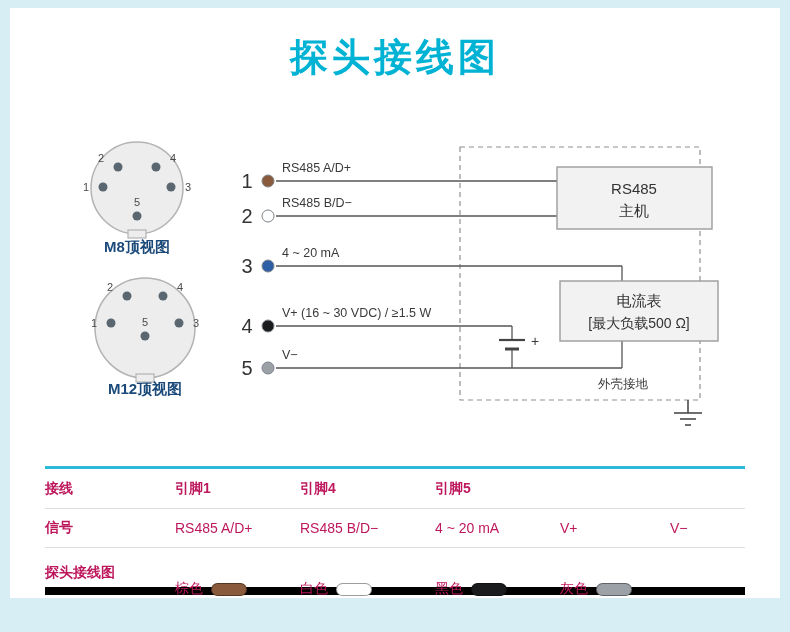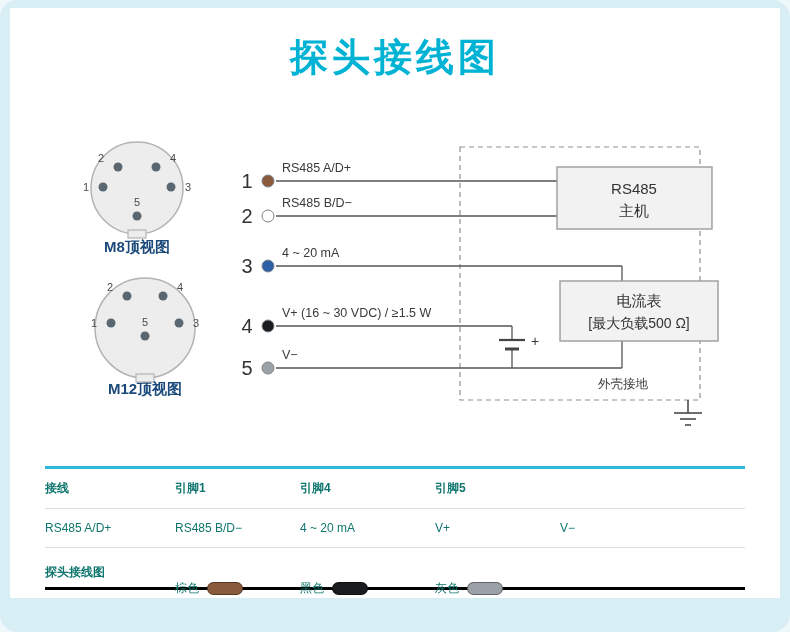--- a/index.html
+++ b/index.html
@@ -1,27 +1,27 @@
 <!DOCTYPE html>
 <html><head>
 <meta charset="utf-8">
 <style>
   * { margin:0; padding:0; box-sizing:border-box; }
   html,body { background:#eef7f9; }
   body { font-family:"Liberation Sans","DejaVu Sans",sans-serif; }
-  .page { position:relative; width:790px; height:632px; background:#d6eef4; overflow:hidden; margin:0 auto;border-radius:18px; }
+  .page { position:relative; width:790px; height:632px; background:#d6eef4; overflow:hidden; margin:0 auto; }
   .content { position:absolute; left:10px; top:8px; width:770px; height:590px; background:#ffffff; }
   .title { position:absolute; top:32px; left:0; width:790px; text-align:center;
            font-size:38px; font-weight:bold; color:#00b2d4; letter-spacing:4px; z-index:3; }
   .diagram-svg { position:absolute; left:0; top:0; width:790px; height:465px; z-index:2; }
   svg text { font-family:"Liberation Sans","DejaVu Sans",sans-serif; }
 
   .pin-table { position:absolute; left:45px; top:466px; width:700px; z-index:3;
-               border-top:3px solid #2bb8d9; border-bottom:3px solid #000000;
-               font-size:12px; color:#0f766e; background:#fff; }
+               border-top:3px solid #2bb8d9; border-bottom:8px solid #000000;
+               font-size:14px; color:#be185d; background:#fff; }
   .t-row { display:grid; grid-template-columns:130px 125px 135px 125px 110px 75px; align-items:center; height:39px; }
   .t-row.t-mid { border-top:1px solid #d9dfe2; border-bottom:1px solid #d9dfe2; height:40px; }
   .t-head span { font-weight:bold; }
   .row-label { font-weight:bold; }
   .color-cell { display:flex; align-items:center;margin-top:32px; }
   .pill { width:36px; height:13px; border-radius:7px; border:1px solid rgba(0,0,0,.38); margin-left:8px; flex:0 0 auto; }
 </style>
 </head>
 <body>
 
@@ -142,31 +142,36 @@
   </svg>
 
   <div class="pin-table">
     <div class="t-row t-head">
       <span>接线</span>
       <span>引脚1</span>
       <span>引脚4</span>
       <span>引脚5</span>
     </div>
     <div class="t-row t-mid">
+      <span class="row-label">信号</span>
       <span>RS485 A/D+</span>
       <span>RS485 B/D−</span>
       <span>4 ~ 20 mA</span>
       <span>V+</span>
       <span>V−</span>
     </div>
     <div class="t-row">
       <span class="row-label">探头接线图</span>
       <span class="color-cell">
         <span>棕色</span>
         <span class="pill" style="background-color: rgb(138, 90, 60);"></span>
+      </span>
+      <span class="color-cell">
+        <span>白色</span>
+        <span class="pill" style="background-color: rgb(255, 255, 255);"></span>
       </span>
       <span class="color-cell">
         <span>黑色</span>
         <span class="pill" style="background-color: rgb(26, 27, 29);"></span>
       </span>
       <span class="color-cell">
         <span>灰色</span>
         <span class="pill" style="background-color: rgb(155, 161, 166);"></span>
       </span>
     </div>

